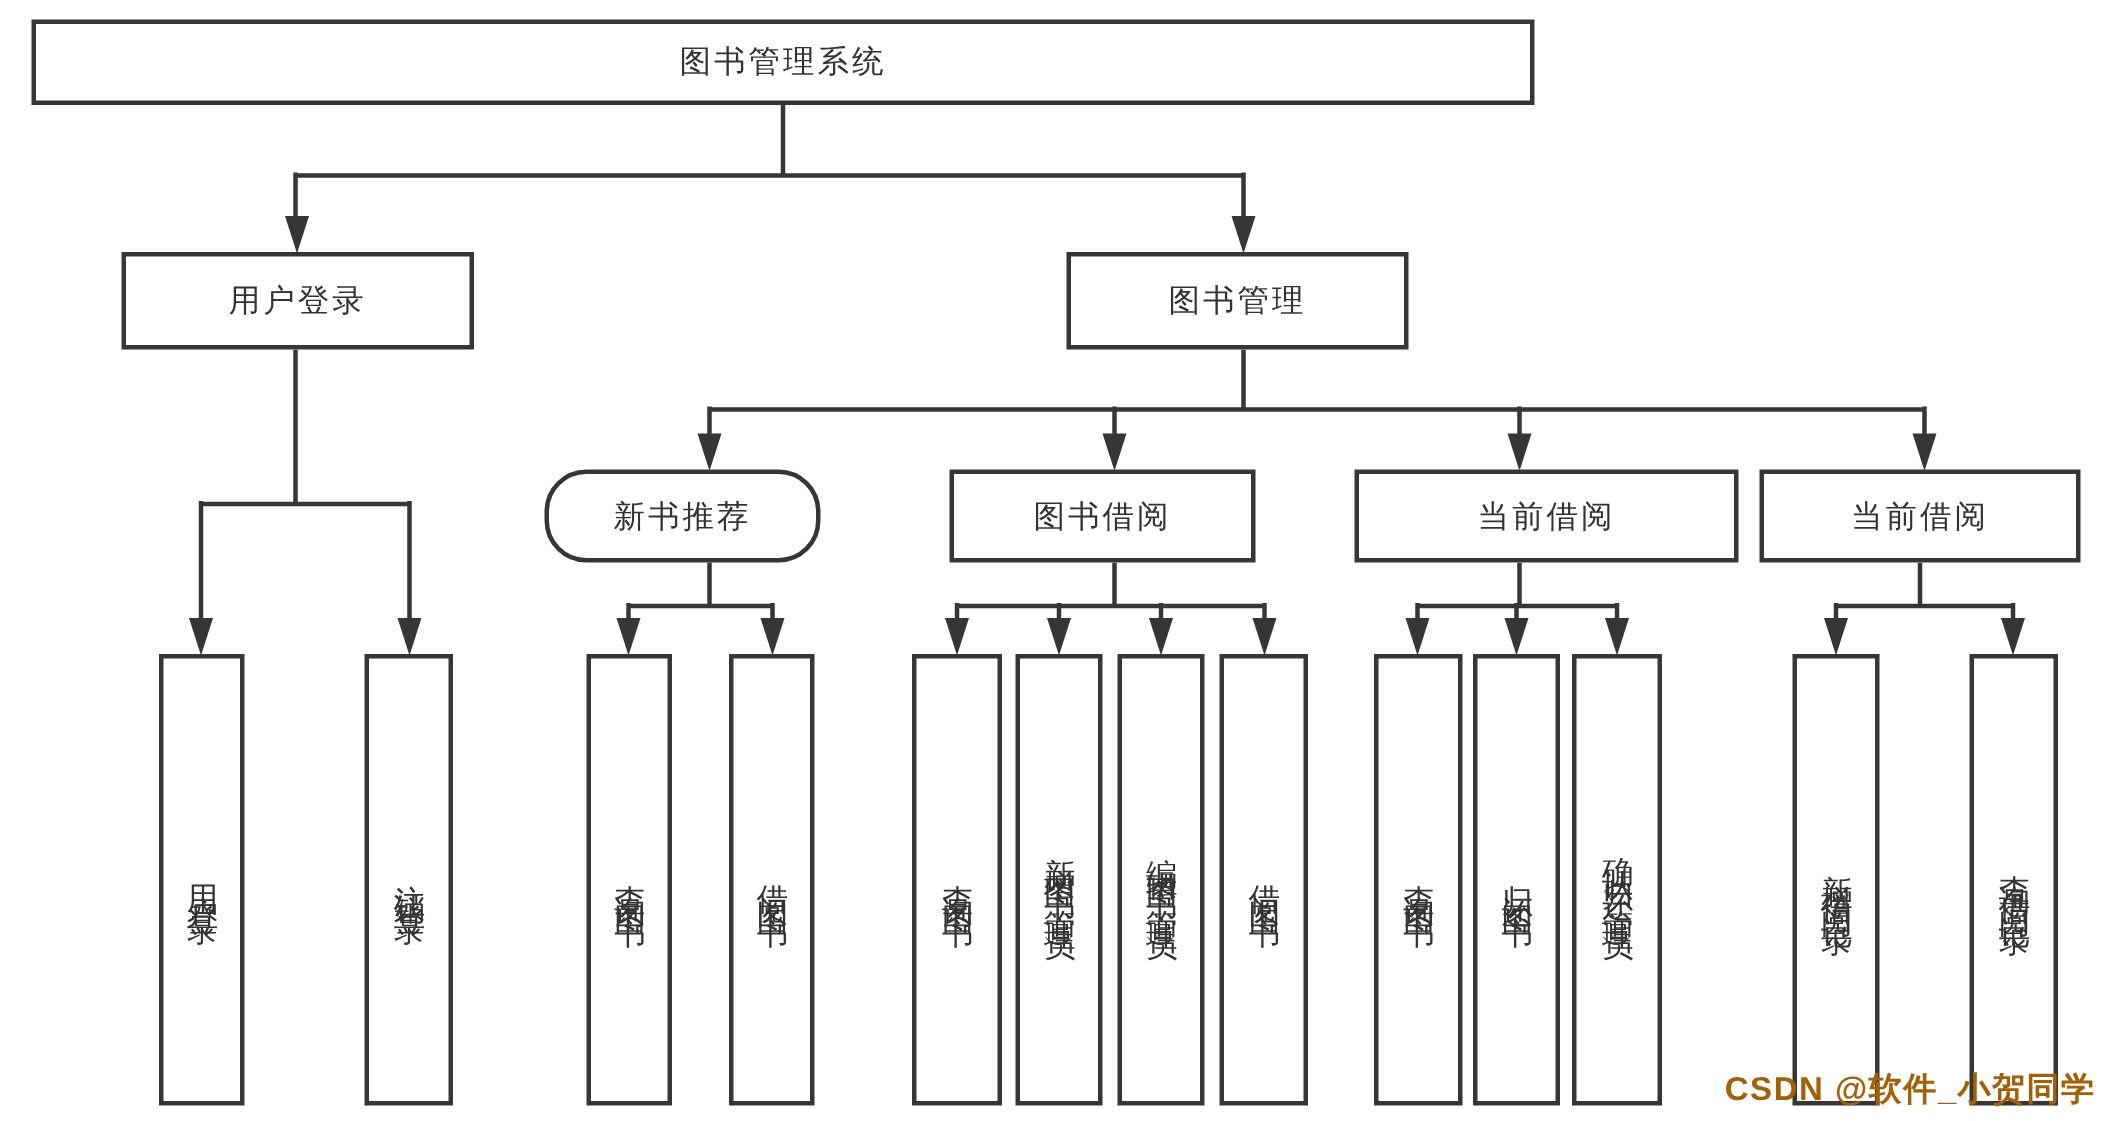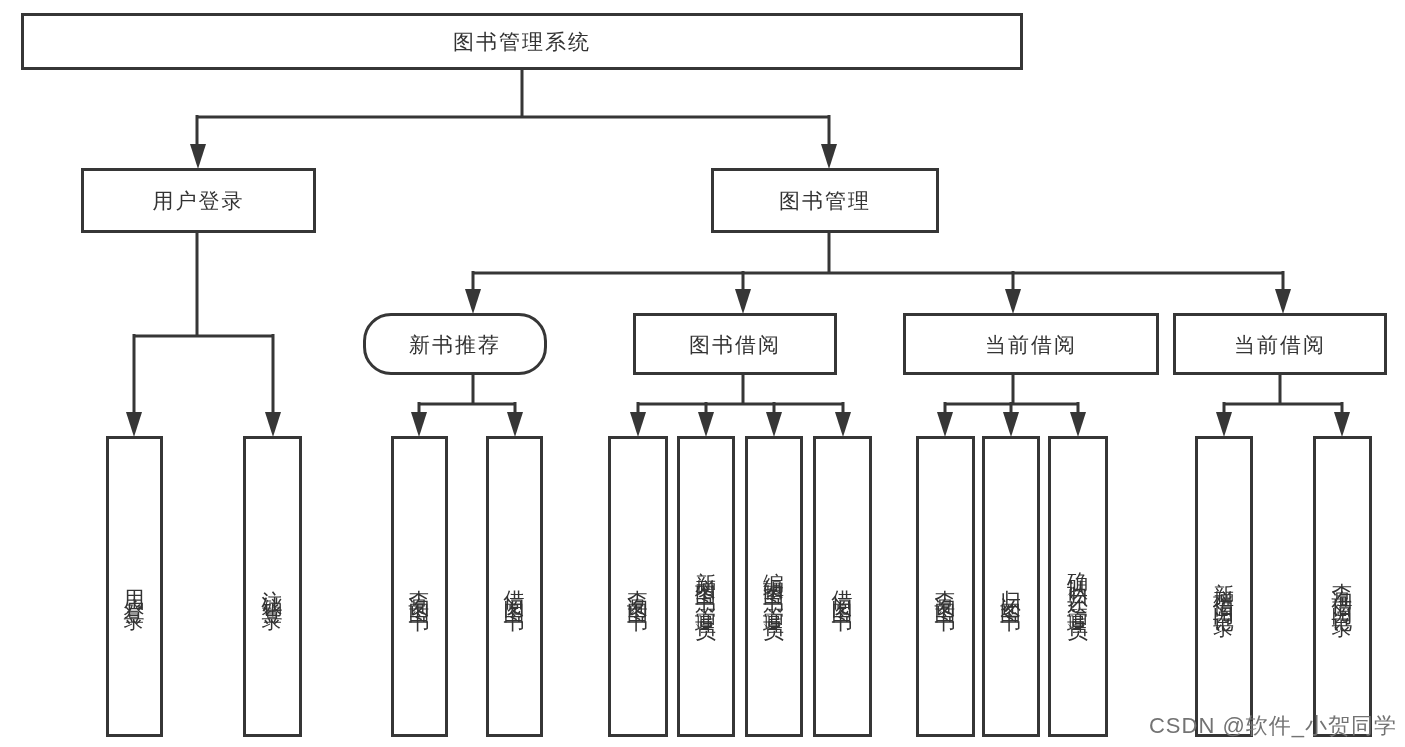--- a/index.html
+++ b/index.html
@@ -35,23 +35,24 @@
     writing-mode: vertical-rl;
     letter-spacing: 7px;
     font-size: 21px;
     padding: 6px 0;
   }
   .watermark {
     position: absolute;
     right: 8px;
     bottom: 6px;
     font-size: 22px;
-    color: #737373;
+    color: #a16207;
     letter-spacing: 1px;
     white-space: nowrap;
+    font-weight: bold;
   }
 </style>
 </head>
 <body>
 
 <div class="canvas">
 
   <svg class="connectors" viewBox="0 0 1405 747" xmlns="http://www.w3.org/2000/svg">
     <g stroke="#363636" stroke-width="3" fill="none">
 

